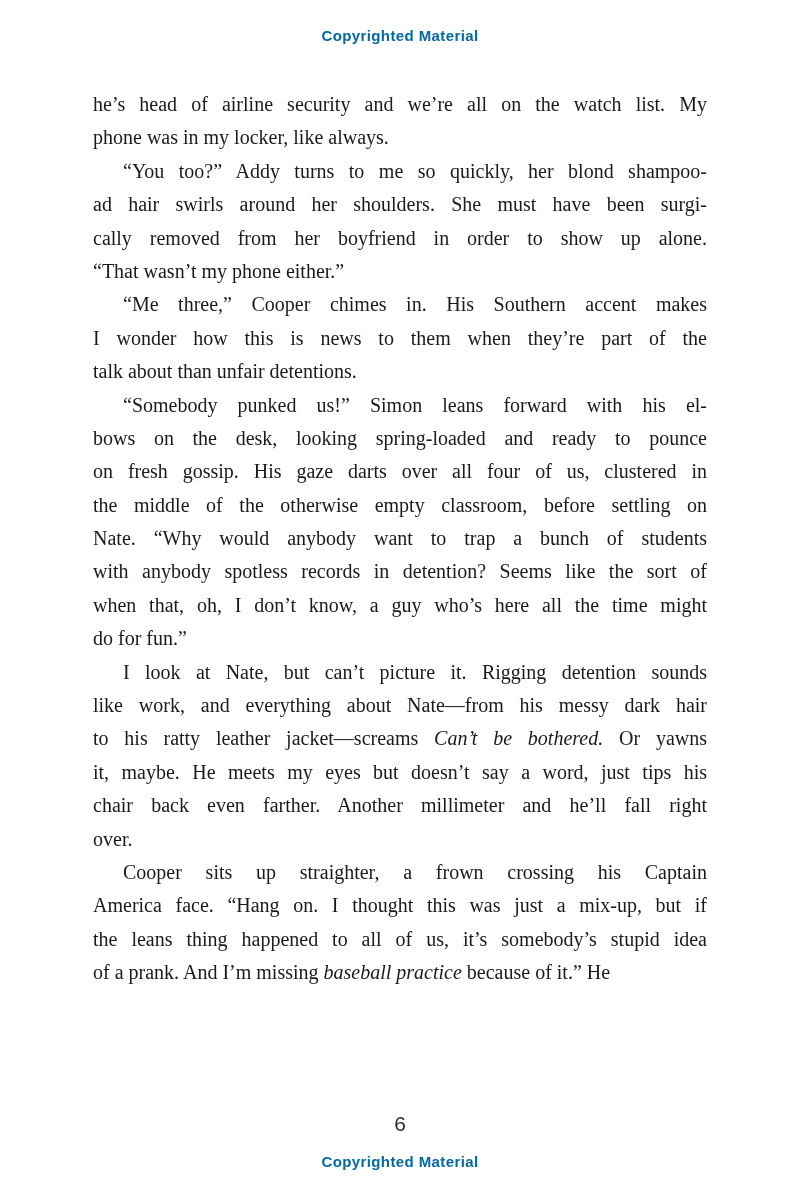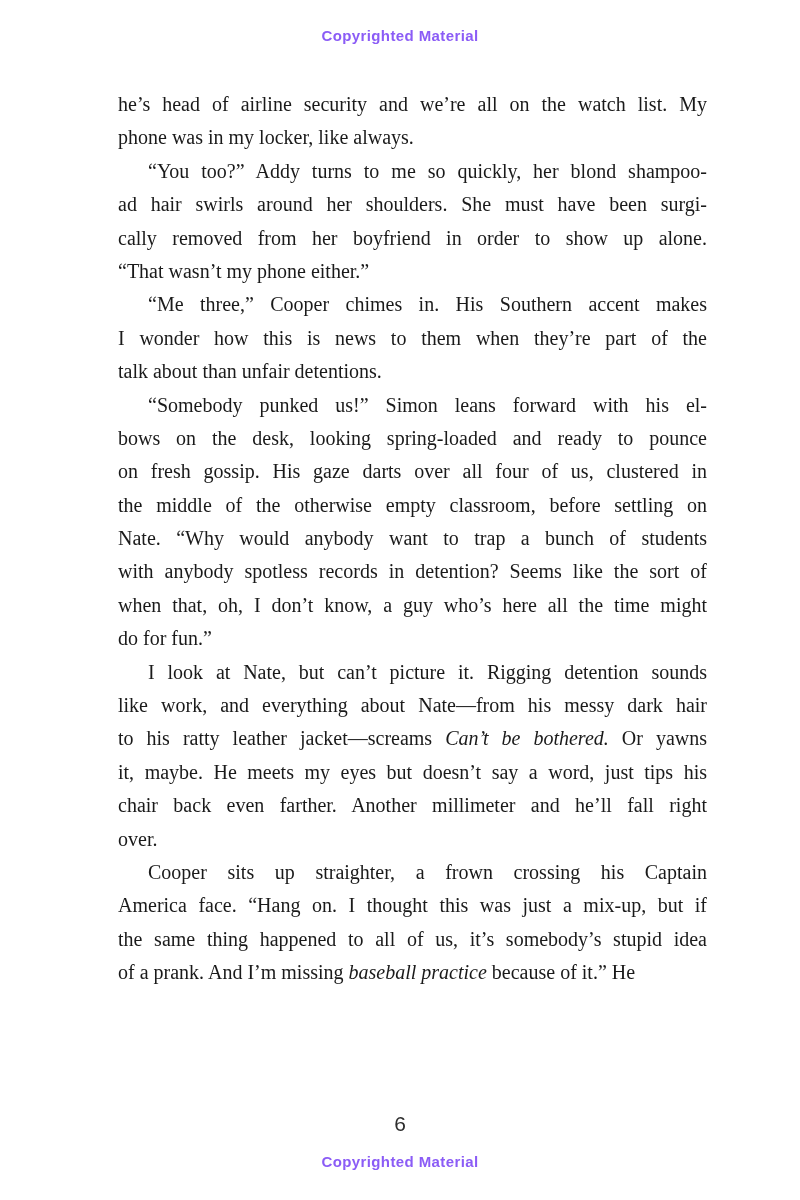--- a/index.html
+++ b/index.html
@@ -17,21 +17,21 @@
   }
   .notice {
     position: absolute;
     left: 0;
     width: 100%;
     text-align: center;
     font-family: "Liberation Sans", sans-serif;
     font-weight: bold;
     font-size: 15px;
     letter-spacing: 0.4px;
-    color: #8b5cf6;
+    color: #0369a1;
   }
   .notice-top { top: 27px; }
   .notice-bottom { top: 1153px; }
   .page-number {
     position: absolute;
     top: 1112px;
     left: 0;
     width: 100%;
     text-align: center;
     font-family: "Liberation Sans", sans-serif;
@@ -48,21 +48,20 @@
     color: #1a1a1a;
     -webkit-font-smoothing: antialiased;
   }
   .body-text .line {
     text-align: justify;
     text-align-last: justify;
     -moz-text-align-last: justify;
     white-space: normal;
     overflow: hidden;
     height: 33.4px;
-    margin-left: 25px;
   }
   .body-text .line.last-line {
     text-align-last: left;
     -moz-text-align-last: left;
   }
   .body-text .line.indent-line {
     text-indent: 30px;
   }
   .body-text i {
     font-style: italic;
@@ -94,21 +93,21 @@
       <div class="line"><span>when that, oh, I don’t know, a guy who’s here all the time might</span></div>
       <div class="line last-line"><span>do for fun.”</span></div>
       <div class="line indent-line"><span>I look at Nate, but can’t picture it. Rigging detention sounds</span></div>
       <div class="line"><span>like work, and everything about Nate—from his messy dark hair</span></div>
       <div class="line"><span>to his ratty leather jacket—screams </span><i>Can’t be bothered.</i><span> Or yawns</span></div>
       <div class="line"><span>it, maybe. He meets my eyes but doesn’t say a word, just tips his</span></div>
       <div class="line"><span>chair back even farther. Another millimeter and he’ll fall right</span></div>
       <div class="line last-line"><span>over.</span></div>
       <div class="line indent-line"><span>Cooper sits up straighter, a frown crossing his Captain</span></div>
       <div class="line"><span>America face. “Hang on. I thought this was just a mix-up, but if</span></div>
-      <div class="line"><span>the same thing happened to all of us, it’s somebody’s stupid idea</span></div>
+      <div class="line"><span>the leans thing happened to all of us, it’s somebody’s stupid idea</span></div>
       <div class="line last-line"><span>of a prank. And I’m missing </span><i>baseball practice</i><span> because of it.” He</span></div>
     </div>
 
   <div class="page-number">6</div>
 
   <div class="notice notice-bottom">Copyrighted Material</div>
 
 </div>
 
 </body></html>

